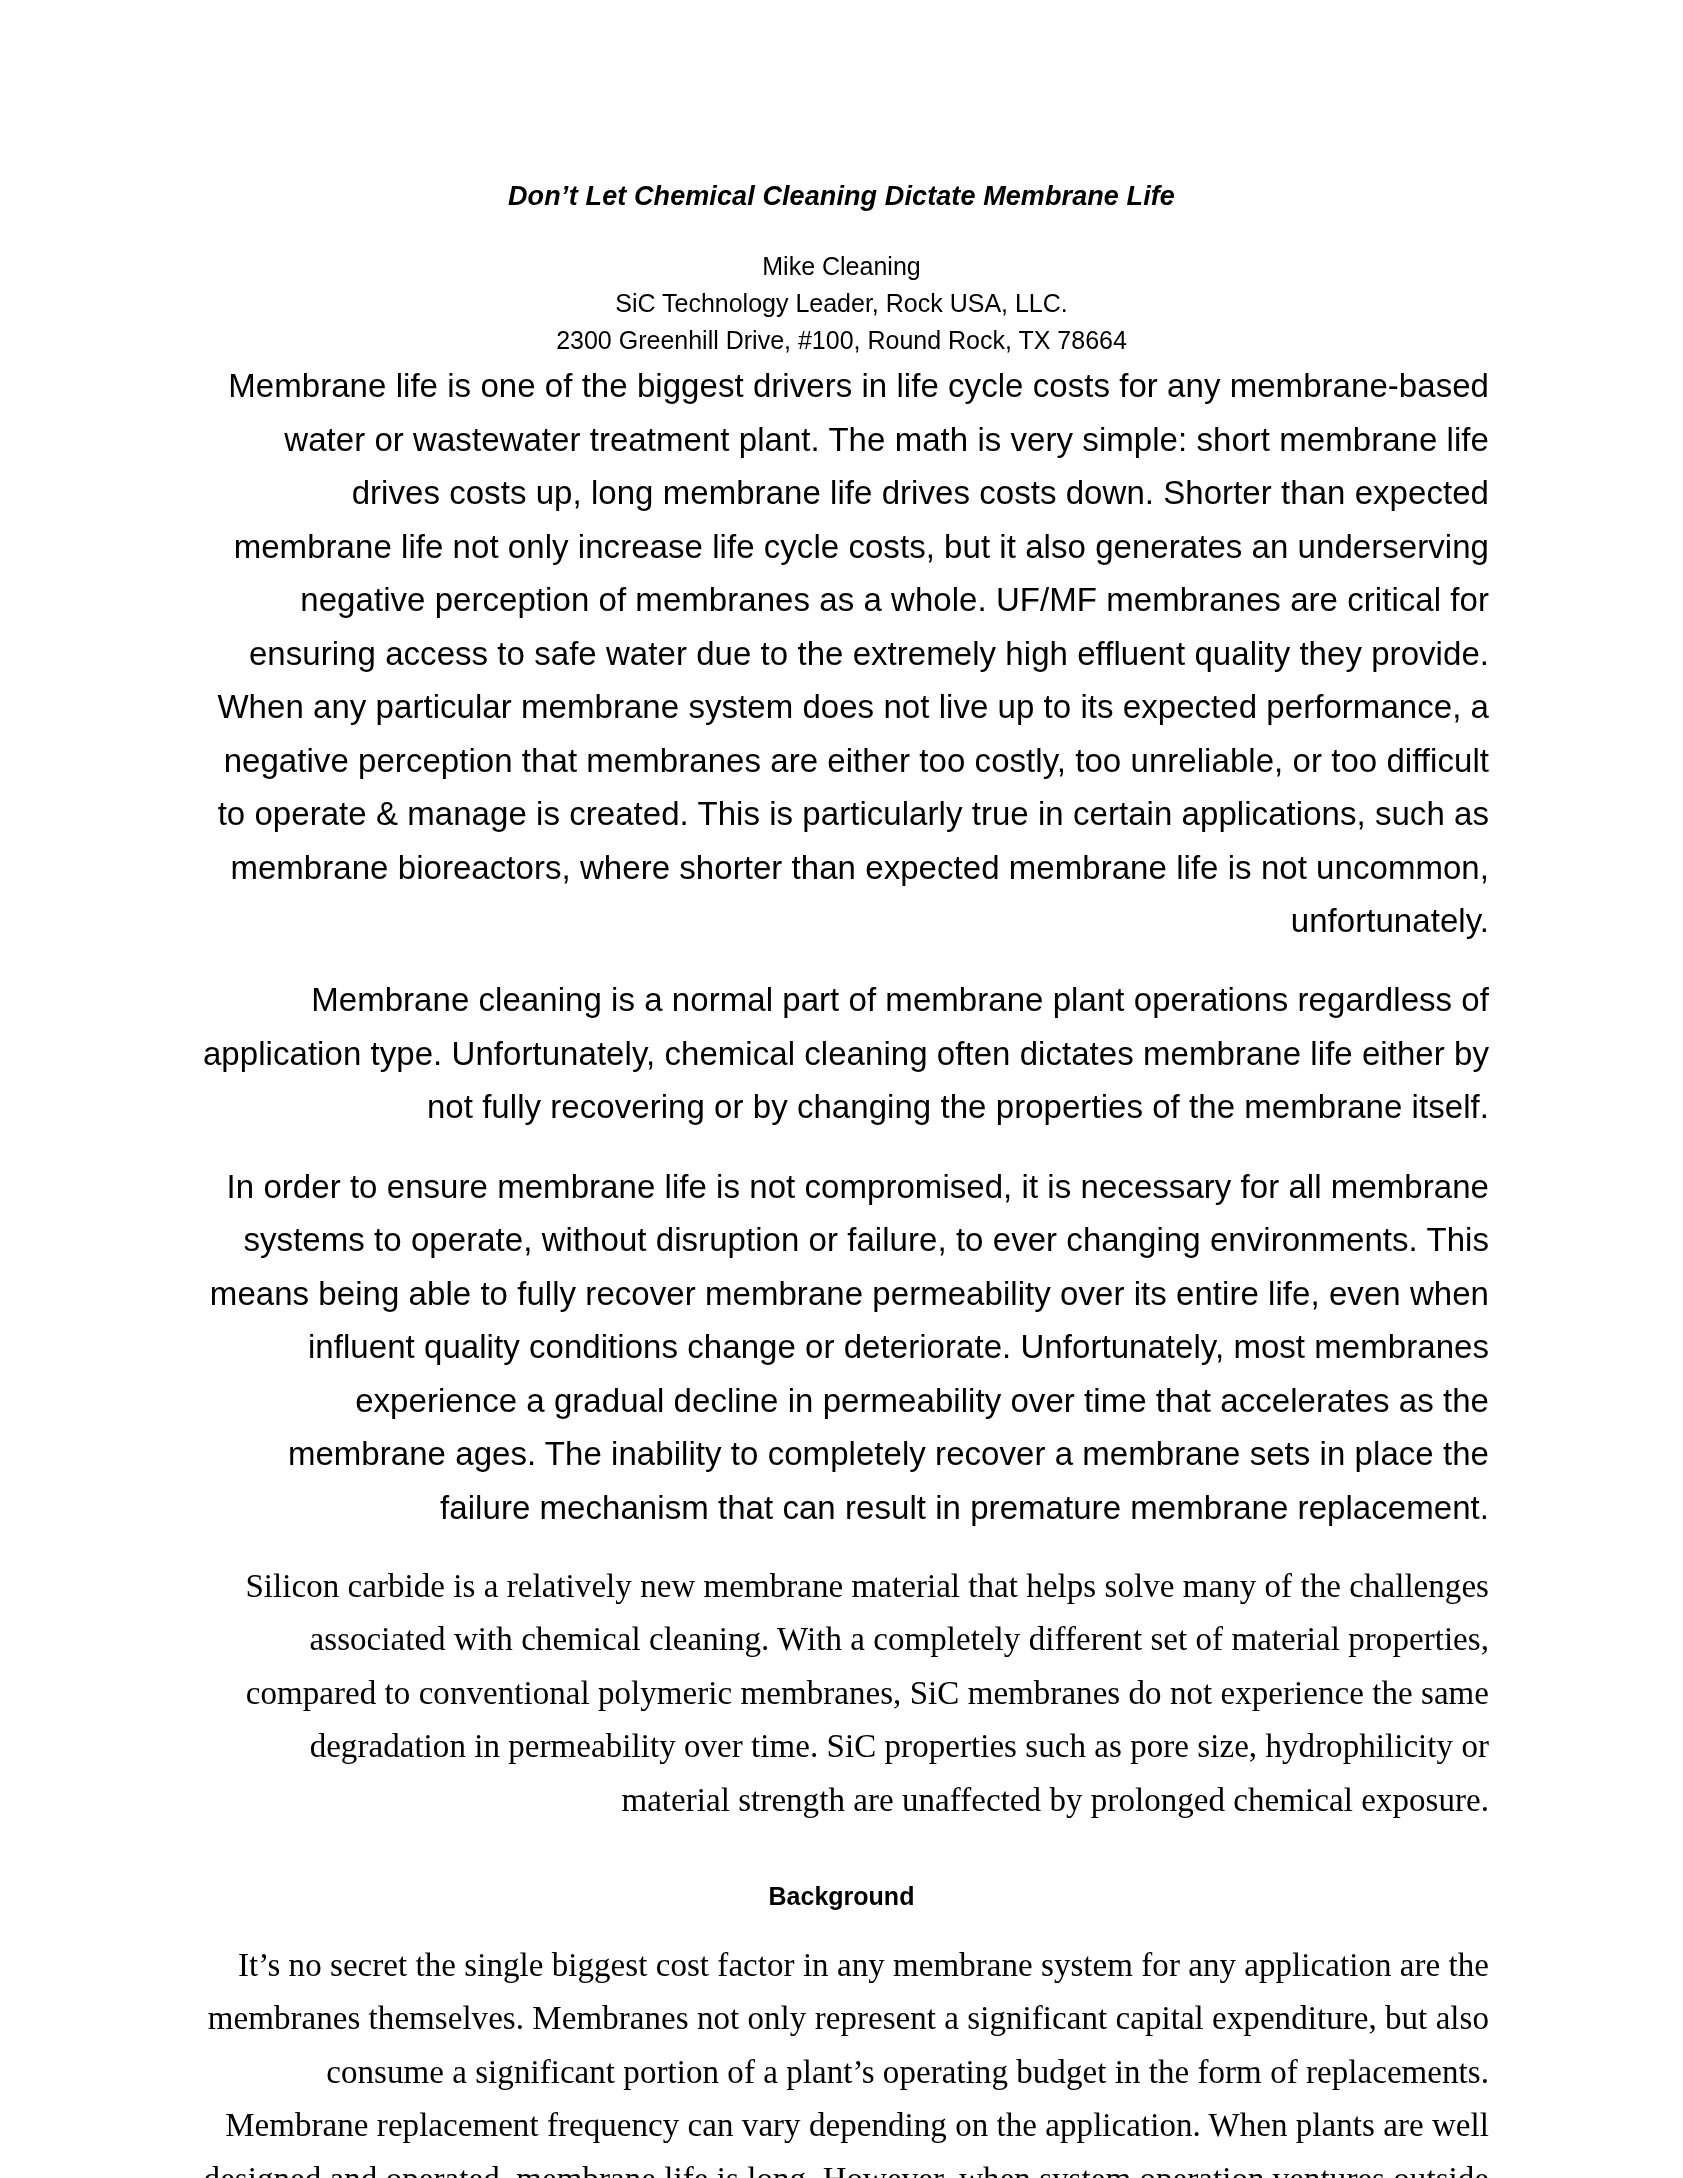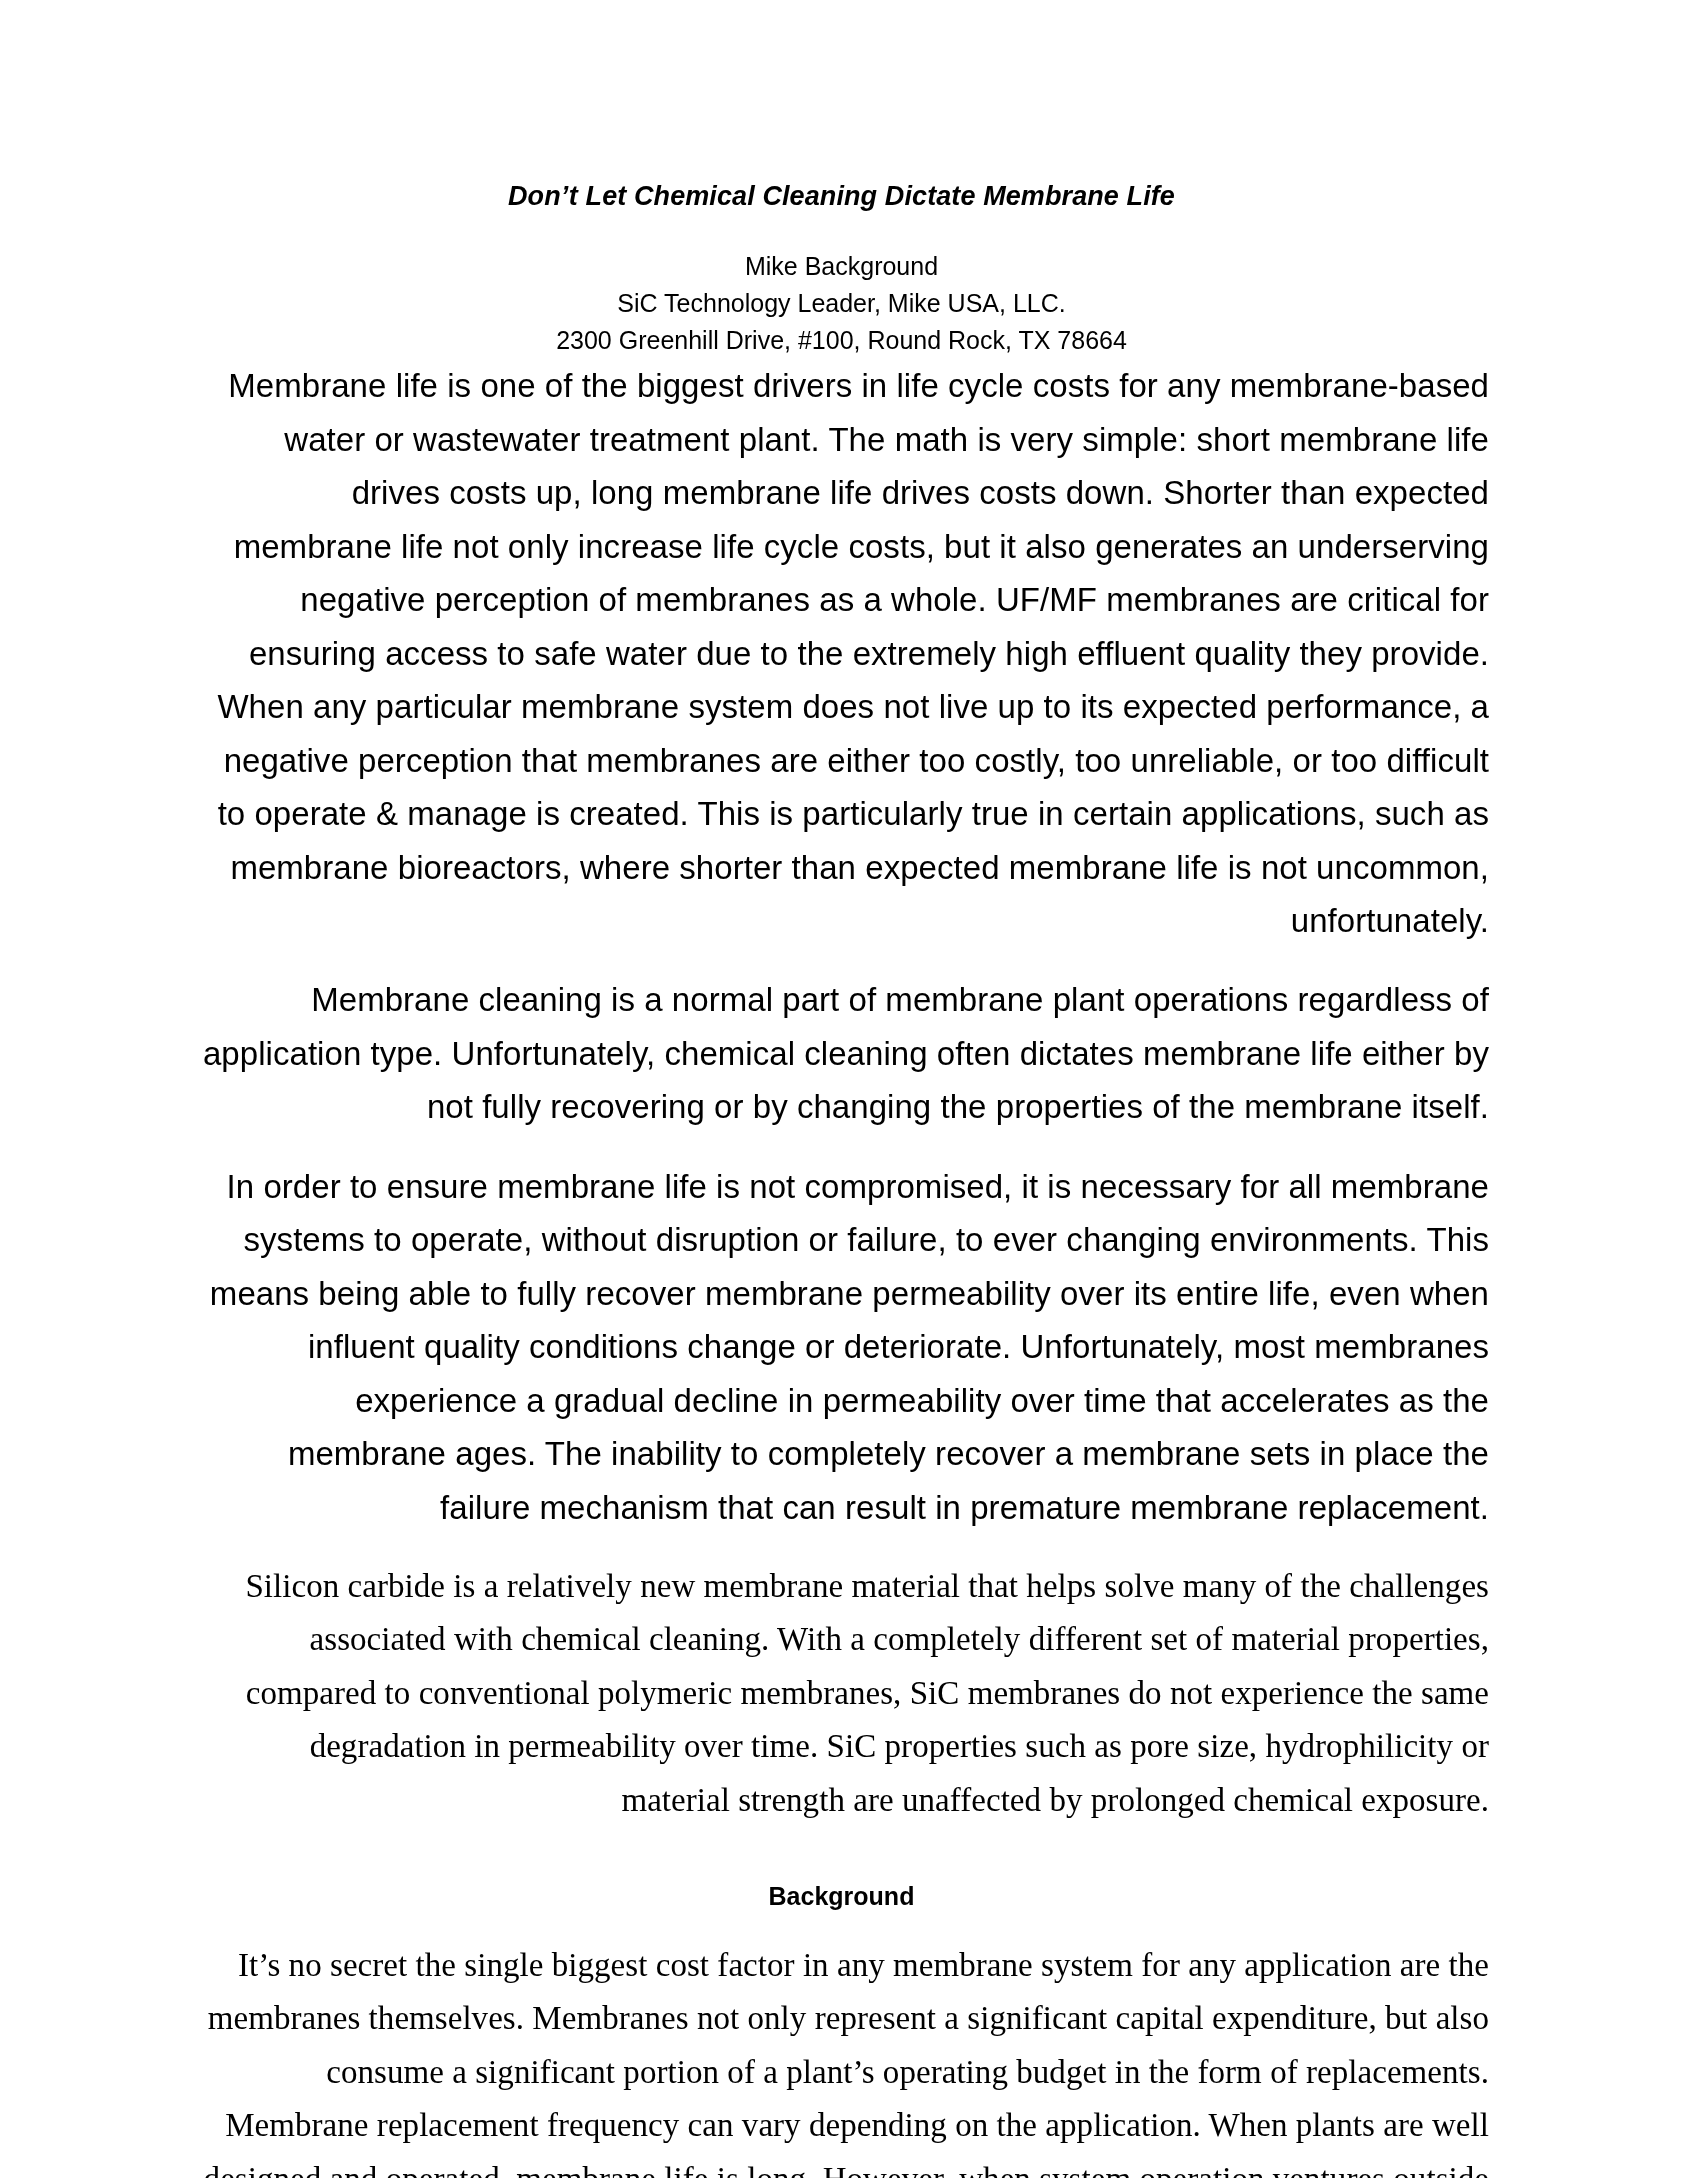--- a/index.html
+++ b/index.html
@@ -65,22 +65,22 @@
   }
 </style>
 </head>
 <body>
 
 <div class="page">
 
   <h1 class="title">Don’t Let Chemical Cleaning Dictate Membrane Life</h1>
 
   <div class="byline">
-    <div>Mike Background</div>
-    <div>SiC Technology Leader, Mike USA, LLC.</div>
+    <div>Mike Cleaning</div>
+    <div>SiC Technology Leader, Rock USA, LLC.</div>
     <div>2300 Greenhill Drive, #100, Round Rock, TX 78664</div>
   </div>
 
   <div class="block">
     <p class="body-par">Membrane life is one of the biggest drivers in life cycle costs for any membrane-based water or wastewater treatment plant.  The math is very simple: short membrane life drives costs up, long membrane life drives costs down.  Shorter than expected membrane life not only increase life cycle costs, but it also generates an underserving negative perception of membranes as a whole.  UF/MF membranes are critical for ensuring access to safe water due to the extremely high effluent quality they provide.  When any particular membrane system does not live up to its expected performance, a negative perception that membranes are either too costly, too unreliable, or too difficult to operate &amp; manage is created.  This is particularly true in certain applications, such as membrane bioreactors, where shorter than expected membrane life is not uncommon, unfortunately.</p>
     <p class="body-par">Membrane cleaning is a normal part of membrane plant operations regardless of application type.  Unfortunately, chemical cleaning often dictates membrane life either by not fully recovering or by changing the properties of the membrane itself.</p>
     <p class="body-par">In order to ensure membrane life is not compromised, it is necessary for all membrane systems to operate, without disruption or failure, to ever changing environments.  This means being able to fully recover membrane permeability over its entire life, even when influent quality conditions change or deteriorate.  Unfortunately, most membranes experience a gradual decline in permeability over time that accelerates as the membrane ages.  The inability to completely recover a membrane sets in place the failure mechanism that can result in premature membrane replacement.</p>
     <p class="body-par">Silicon carbide is a relatively new membrane material that helps solve many of the challenges associated with chemical cleaning.  With a completely different set of material properties, compared to conventional polymeric membranes, SiC membranes do not experience the same degradation in permeability over time.  SiC properties such as pore size, hydrophilicity or material strength are unaffected by prolonged chemical exposure.</p>
   </div>
 

